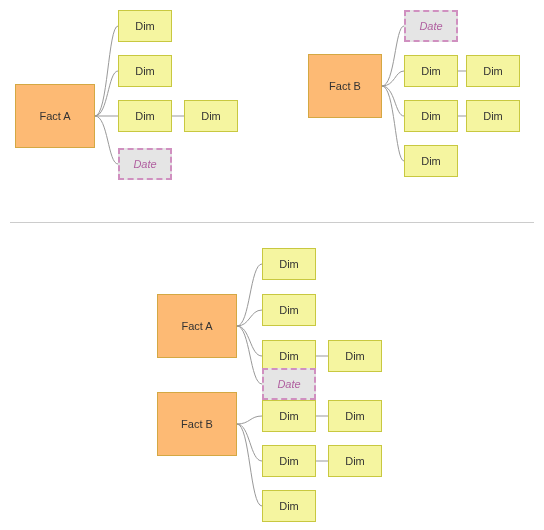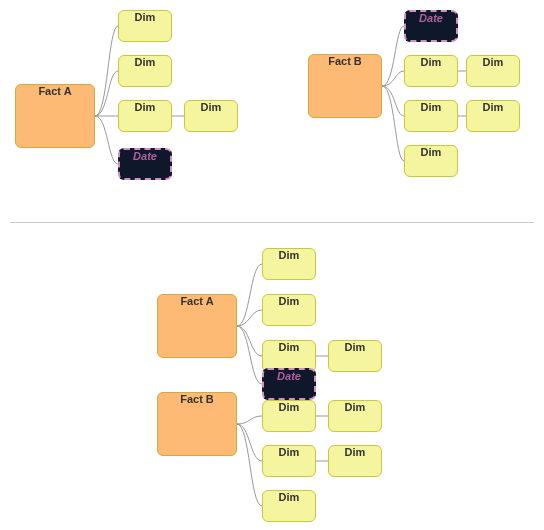--- a/index.html
+++ b/index.html
@@ -21,43 +21,43 @@
     svg.connectors {
       position: absolute;
       top: 0; left: 0;
       width: 544px;
       height: 530px;
       pointer-events: none;
     }
 
     .node {
       position: absolute;
-      border-radius: 6px;
+      border-radius: 0;
       display: flex;
-      align-items: flex-start;
+      align-items: center;
       justify-content: center;
       text-align: center;
       font-size: 11px;
-      font-weight: 700;
+      font-weight: 400;
     }
 
     .fact-node {
       background: #fdba74;
       border: 1.5px solid #d4a843;
       color: #333;
     }
 
     .dim-node {
       background: #f5f5a0;
       border: 1.5px solid #c8c840;
       color: #333;
     }
 
     .date-node {
-      background: #0f172a;
+      background: #e5e5e5;
       border: 2px dashed #d090c0;
       color: #b060a0;
       font-style: italic;
     }
 
     .divider {
       position: absolute;
       left: 10px;
       right: 10px;
       height: 1px;

